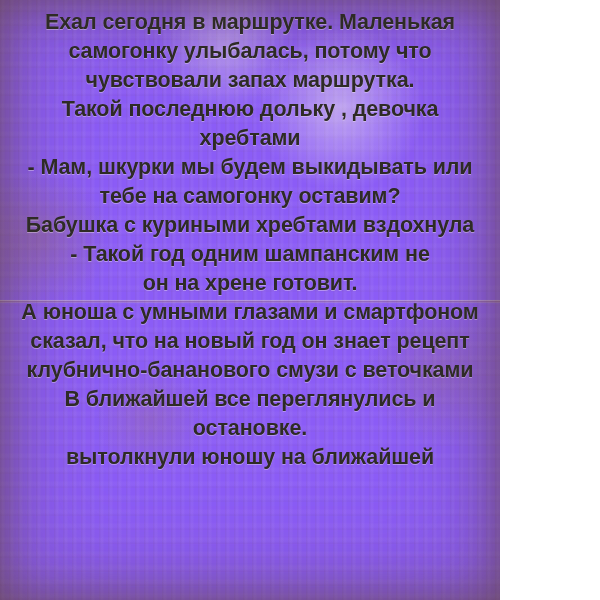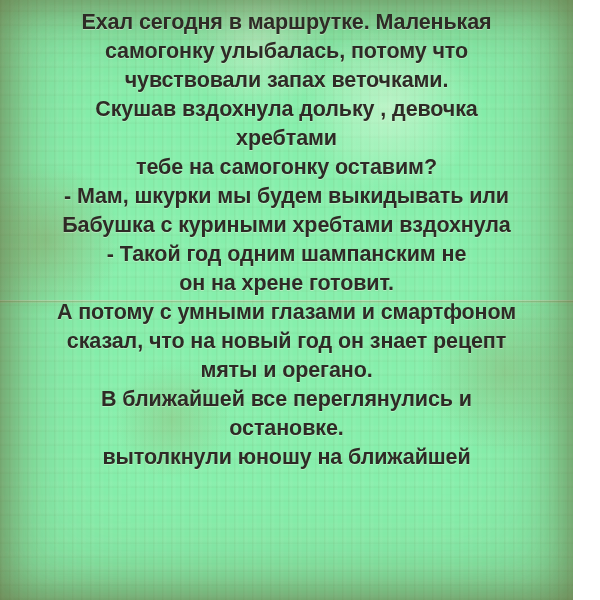--- a/index.html
+++ b/index.html
@@ -7,24 +7,24 @@
     padding: 0;
   }
   body {
     width: 600px;
     height: 600px;
     font-family: "Liberation Sans", sans-serif;
     overflow: hidden;
   }
   #card {
     position: relative;
-    width: 573px;
+    width: 500px;
     height: 600px;
     box-sizing: border-box;
-    background-color: #86efac;
+    background-color: #8b5cf6;
     background-image:
       radial-gradient(ellipse at 18% 12%, rgba(255,248,225,0.75) 0%, rgba(255,248,225,0) 45%),
       radial-gradient(ellipse at 82% 30%, rgba(255,250,230,0.55) 0%, rgba(255,250,230,0) 40%),
       radial-gradient(ellipse at 50% 88%, rgba(120,85,40,0.40) 0%, rgba(120,85,40,0) 55%),
       radial-gradient(ellipse at 96% 96%, rgba(95,65,25,0.55) 0%, rgba(95,65,25,0) 45%),
       radial-gradient(ellipse at 4% 96%, rgba(110,78,34,0.45) 0%, rgba(110,78,34,0) 42%),
       linear-gradient(100deg, #c9b territory 0%, #c9b98d 0%, #e2d5b2 22%, #ded0ab 46%, #cdbb92 72%, #b9a276 100%);
     overflow: hidden;
   }
   
@@ -100,28 +100,28 @@
 
 <div id="card">
   <div id="grain"></div>
   <div id="blotches"></div>
   <div id="fold"></div>
   <div id="vignette"></div>
 
   <div id="text-block">
     <p>Ехал сегодня в маршрутке. Маленькая</p>
     <p>самогонку улыбалась, потому что</p>
-    <p>чувствовали запах веточками.</p>
-    <p>Скушав вздохнула дольку , девочка</p>
+    <p>чувствовали запах маршрутка.</p>
+    <p>Такой последнюю дольку , девочка</p>
     <p>хребтами</p>
+    <p>- Мам, шкурки мы будем выкидывать или</p>
     <p>тебе на самогонку оставим?</p>
-    <p>- Мам, шкурки мы будем выкидывать или</p>
     <p>Бабушка с куриными хребтами вздохнула</p>
     <p>- Такой год одним шампанским не</p>
     <p>он на хрене готовит.</p>
-    <p>А потому с умными глазами и смартфоном</p>
+    <p>А юноша с умными глазами и смартфоном</p>
     <p>сказал, что на новый год он знает рецепт</p>
-    <p>мяты и орегано.</p>
+    <p>клубнично-бананового смузи с веточками</p>
     <p>В ближайшей все переглянулись и</p>
     <p>остановке.</p>
     <p>вытолкнули юношу на ближайшей</p>
   </div>
 </div>
 
 </body></html>

